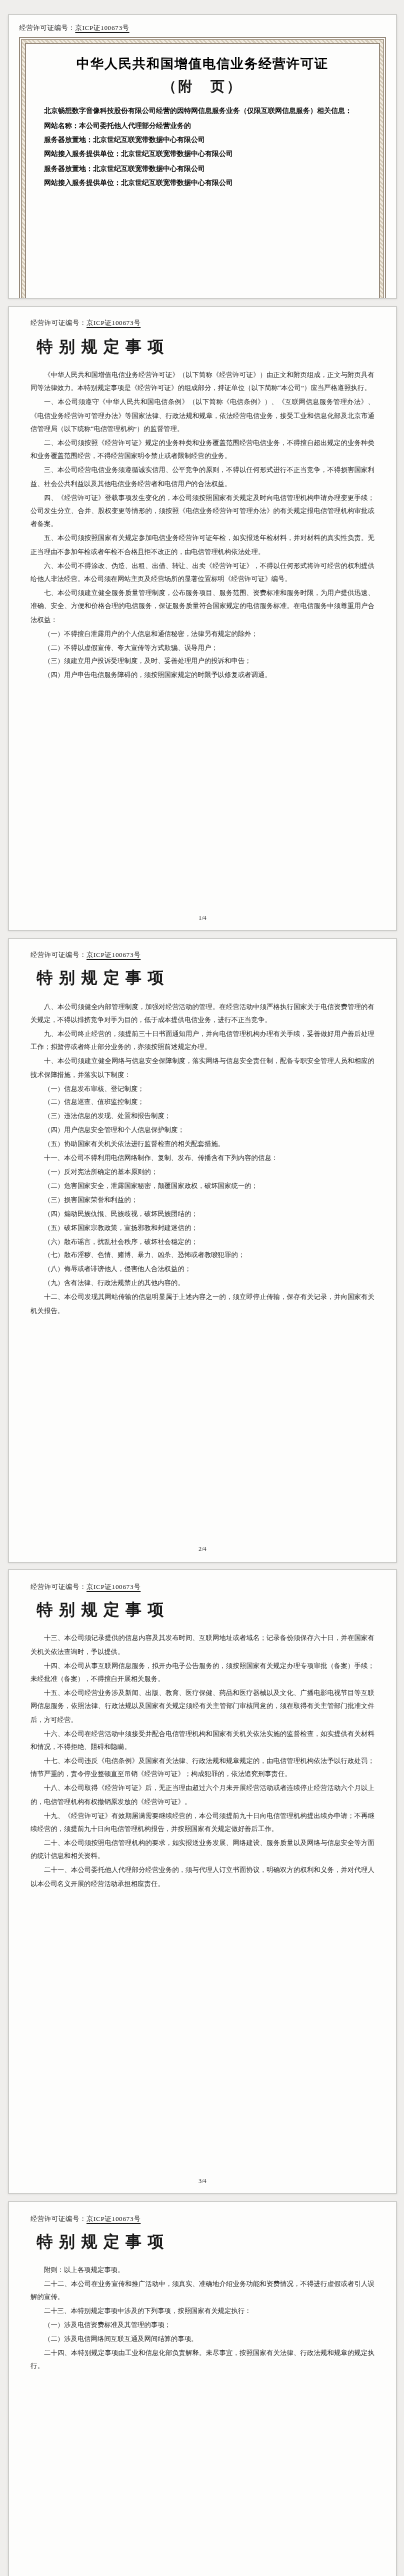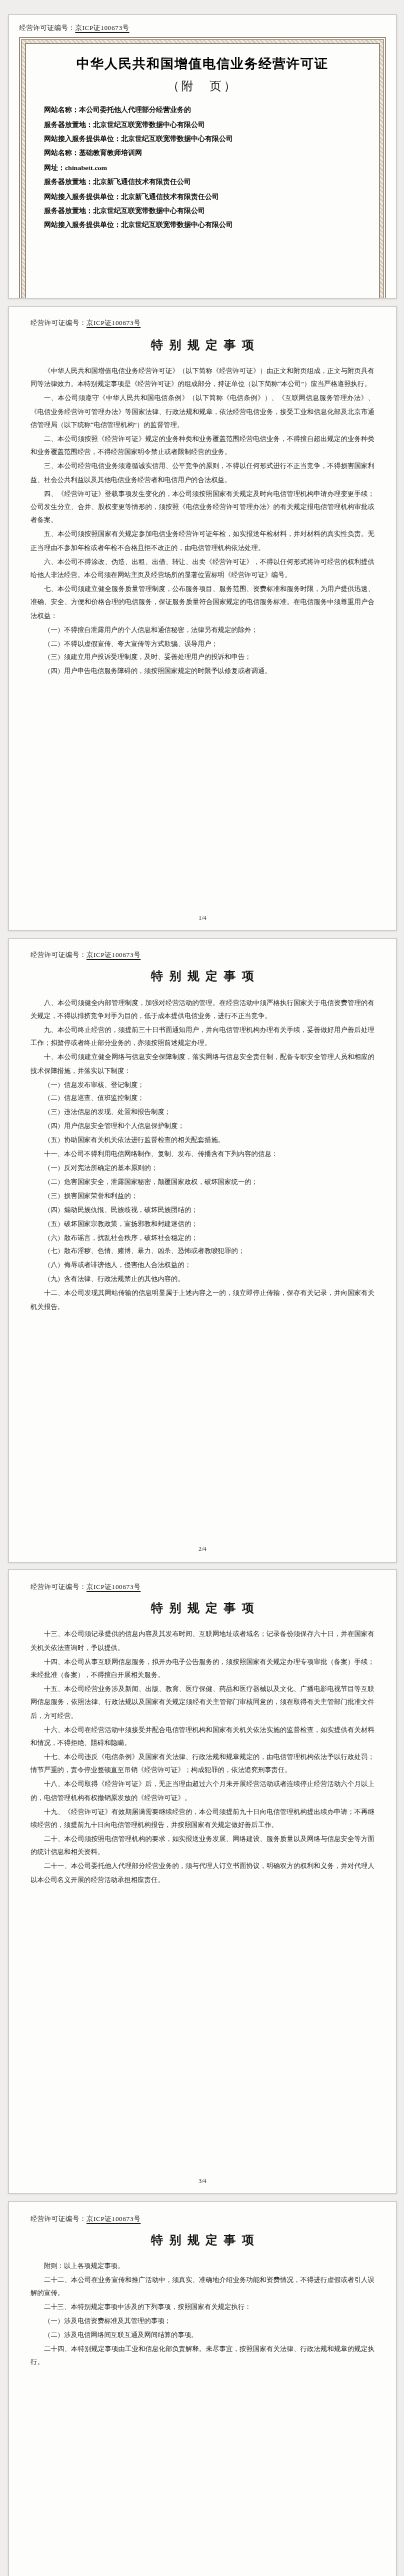--- a/index.html
+++ b/index.html
@@ -41,34 +41,33 @@
   }
   .cert-title {
     text-align:center;
     font-size:13px;
     font-weight:bold;
     letter-spacing:1px;
     color:#000;
   }
   .cert-subtitle {
     text-align:center;
-    font-size:12px;
-    font-weight:normal;
+    font-size:14px;
+    font-weight:bold;
     letter-spacing:2.1px;
     margin:5.2px 0 8.2px;
   }
   .cert-body { font-size:7px; font-weight:600; line-height:2.05; color:#111; }
   .cert-body p { text-align:justify; }
   .site-block { }
 
   
   .page-std { height:625px; padding:12.4px 21.6px 9.3px; display:flex; flex-direction:column; }
   .sp-title {
-    text-align:center;
-    font-size:12px;
+    font-size:16px;
     font-weight:bold;
     letter-spacing:6.2px;
     text-indent:6.2px;
     margin:8.2px 0 10.3px;
   }
   .sp-body { font-size:6.7px; line-height:2.0; color:#222; }
   .sp-body p { text-align:justify; text-indent:2em; margin-bottom:0.5px; }
   .page-no {
     margin-top:auto;
     text-align:center;
@@ -85,34 +84,29 @@
   <div class="page page-cert">
     <div class="lic-header">
       <span>经营许可证编号：</span><span class="num">京ICP证100673号</span>
     </div>
     <div class="frame-outer">
       <div class="frame-pattern">
         <div class="frame-inner">
           <div class="cert-title">中华人民共和国增值电信业务经营许可证</div>
           <div class="cert-subtitle">（附　页）</div>
           <div class="cert-body">
+            <p>北京畅想数字音像科技股份有限公司经营的因特网信息服务业务（仅限互联网信息服务）相关信息：</p>
             <div>
 
                 <div class="site-block">
                   <p><span>网站名称：</span><span>本公司委托他人代理部分经营业务的</span></p>
                   <p><span>服务器放置地：</span><span>北京世纪互联宽带数据中心有限公司</span></p>
                   <p><span>网站接入服务提供单位：</span><span>北京世纪互联宽带数据中心有限公司</span></p>
                 </div>
 
-                <div class="site-block">
-                  <p><span>网站名称：</span><span>基础教育教师培训网</span></p>
-                  <p><span>网址：</span><span>chinabett.com</span></p>
-                  <p><span>服务器放置地：</span><span>北京新飞通信技术有限责任公司</span></p>
-                  <p><span>网站接入服务提供单位：</span><span>北京新飞通信技术有限责任公司</span></p>
-                </div>
 
                 <div class="site-block">
                   <p><span>服务器放置地：</span><span>北京世纪互联宽带数据中心有限公司</span></p>
                   <p><span>网站接入服务提供单位：</span><span>北京世纪互联宽带数据中心有限公司</span></p>
                 </div>
               </div>
           </div>
         </div>
       </div>
     </div>

